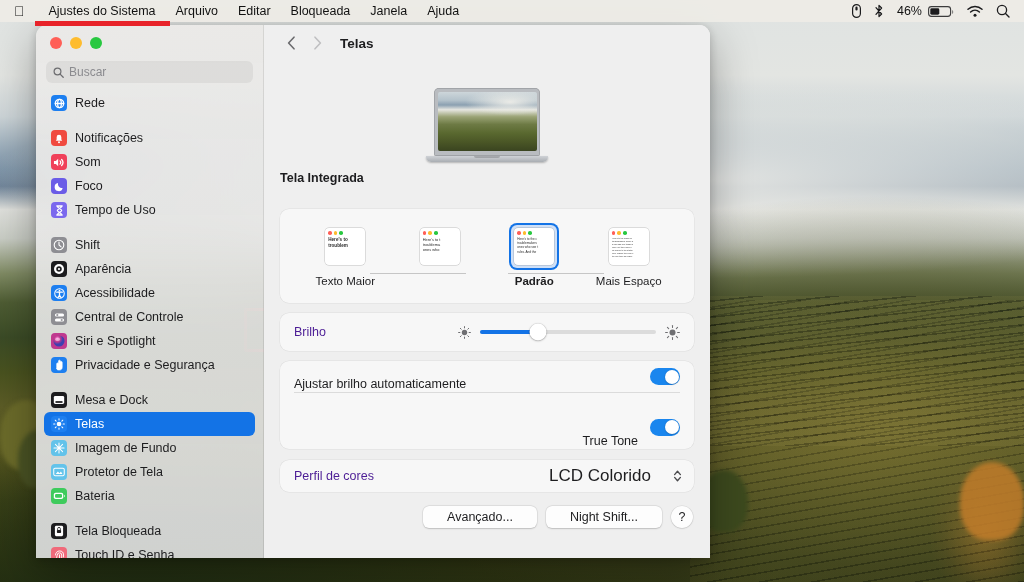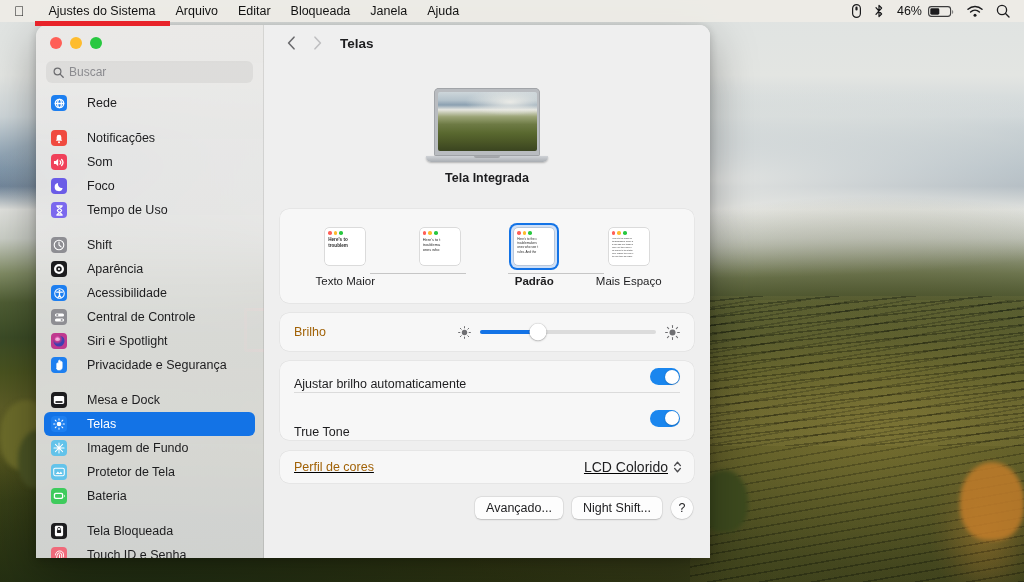--- a/index.html
+++ b/index.html
@@ -123,21 +123,21 @@
     font-size: 12px; color: #202020; width: 100%;
   }
   #search input::placeholder { color: #8b8b8f; }
 
   #navlist {
     padding: 4px 8px 0 8px;
     height: 495px;
     overflow: hidden;
   }
   .nav-item {
-    display: flex; align-items: center; gap: 20px;
+    display: flex; align-items: center; gap: 8px;
     height: 24px; border-radius: 6px; padding: 0 7px;
     font-size: 12.5px; color: #1d1d1f;
     margin-bottom: 0px;
   }
   .nav-item.selected { background: #1373e6; color: #fff; }
   .nav-gap { height: 11px; }
   .nav-icon {
     width: 16px; height: 16px; border-radius: 4px; flex: none;
     display: flex; align-items: center; justify-content: center;
     color: #fff;
@@ -156,21 +156,21 @@
   .navbtn {
     width: 22px; height: 22px; display: flex; align-items: center; justify-content: center;
     color: #6b6b6e; font-size: 15px;
   }
   .navbtn.disabled { color: #bfbfc1; }
   #pagetitle { font-size: 13.5px; font-weight: bold; color: #1d1d1f; margin-left: 8px; }
 
   #scroll { padding: 0 16px 0 16px; }
 
   
-  #preview { text-align: center; padding-top: 27px; }
+  #preview { padding-top: 27px; }
   #laptop { width: 106px; margin: 0 auto; position: relative; }
   #lid {
     width: 106px; height: 68px; background: #b9bcc0;
     border-radius: 5px 5px 2px 2px; padding: 3.5px 3.5px 5px 3.5px;
     box-shadow: inset 0 0 0 0.5px rgba(0,0,0,0.25);
   }
   #lidscreen {
     width: 100%; height: 100%; border-radius: 2px; overflow: hidden;
     background:
       radial-gradient(ellipse 60px 18px at 72px 10px, rgba(238,238,233,0.95) 0%, rgba(200,206,206,0) 75%),
@@ -230,21 +230,21 @@
   .scale-label.bold { font-weight: bold; }
   .scale-track {
     position: absolute; top: 64px; height: 1px; background: #c6c6c6;
   }
 
   
   #brightness-card {
     margin-top: 10px; height: 38px;
     display: flex; align-items: center; padding: 0 14px;
   }
-  .row-label { font-size: 12.5px; color: #a16207; text-align: right; }
+  .row-label { font-size: 12.5px; color: #4c1d95; text-align: right; }
   #slider-area { margin-left: auto; display: flex; align-items: center; gap: 9px; }
   .sunicon { color: #6f6f72; display: flex; }
   #track {
     width: 176px; height: 4px; border-radius: 2px; background: #dcdcdc;
     position: relative;
   }
   #fill { position: absolute; left: 0; top: 0; bottom: 0; background: #1373e6; border-radius: 2px; }
   #thumb {
     position: absolute; top: 50%; width: 17px; height: 17px; border-radius: 50%;
     background: #fff; transform: translate(-50%,-50%);
@@ -268,36 +268,36 @@
     width: 30px; height: 17px; border-radius: 9px; background: #1a86ee;
     position: relative; flex: none;
   }
   .toggle i {
     position: absolute; top: 1.5px; right: 1.5px; width: 14px; height: 14px;
     border-radius: 50%; background: #fff; box-shadow: 0 0.5px 1.5px rgba(0,0,0,0.3);
   }
 
   
   #profile-card {
-    margin-top: 11px; height: 32px; display: flex; align-items: center; padding: 0 12px 0 14px; text-decoration: underline;
+    margin-top: 11px; height: 32px; display: flex; align-items: center; padding: 0 12px 0 14px;
   }
   .popup {
-    margin-left: auto; display: flex; align-items: center; gap: 5px;
-    font-size: 14px; color: #1d1d1f;
+    margin-left: auto; display: flex; align-items: center; gap: 22px;
+    font-size: 17px; color: #1d1d1f;
   }
   .popup .chev { display: flex; flex-direction: column; gap: 1px; color: #4a4a4d; line-height: 0; }
 
   
   #buttons {
     margin-top: 14px; display: flex; justify-content: flex-end; align-items: center; gap: 9px;
     padding-right: 1px;
   }
   .btn {
     background: #fdfdfd; border-radius: 6px; font-size: 12.5px; color: #1d1d1f;
-    padding: 4px 11px; box-shadow: 0 0.5px 1.5px rgba(0,0,0,0.17), 0 0 0 0.5px rgba(0,0,0,0.08);
+    padding: 4px 24px; box-shadow: 0 0.5px 1.5px rgba(0,0,0,0.17), 0 0 0 0.5px rgba(0,0,0,0.08);
   }
   .btn.help { width: 22px; height: 22px; padding: 0; display: flex; align-items: center; justify-content: center; border-radius: 50%; }
 </style>
 </head>
 <body>
 
 <div id="desktop">
   <div id="vineyard"></div>
   <div id="vineyard2"></div>
   <div class="tree" style="left:0px;top:400px;width:52px;height:70px;background:#6b6b2a;"></div>
@@ -706,21 +706,21 @@
       </div>
 
       <div id="toggles-card" class="card">
         <div class="t-row">
           <span class="txt"><span class="title">Ajustar brilho automaticamente</span></span>
           <span class="toggle">
               <i></i>
             </span>
         </div>
         <div class="divider"></div>
-        <div class="t-row" style="padding-top:15px;align-items:flex-start;">
+        <div class="t-row" style="padding-top:24px;align-items:flex-start;text-align:right;">
           <span class="txt" style="padding-top:1px;"><span class="title">True Tone</span></span>
           <span class="toggle" style="margin-top:2px;">
               <i></i>
             </span>
         </div>
       </div>
 
       <div id="profile-card" class="card">
         <span class="row-label">Perfil de cores</span>
         <span class="popup">

